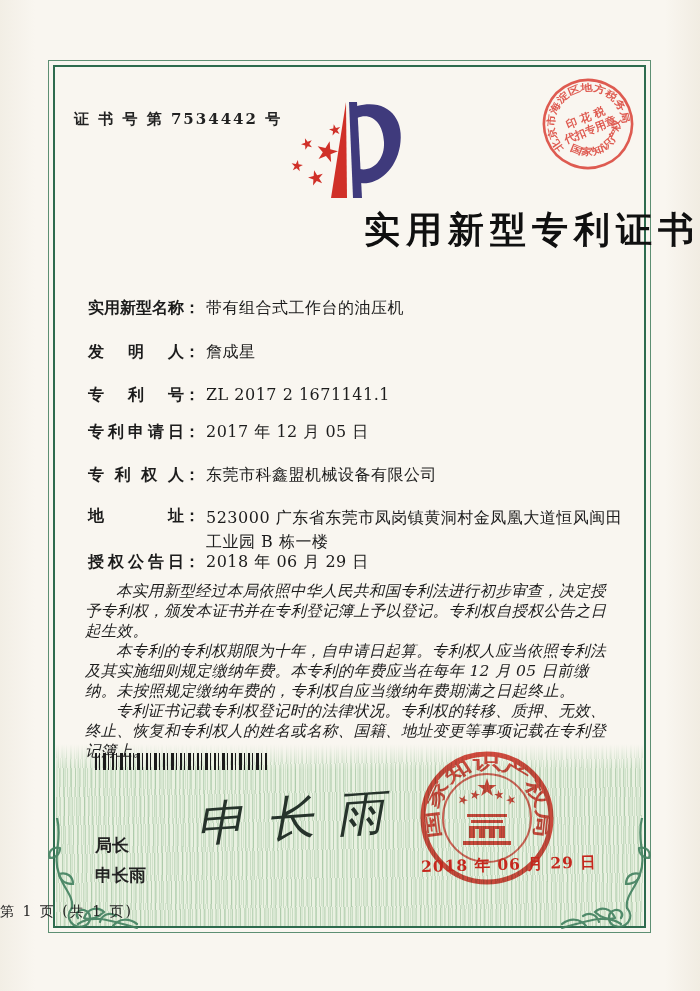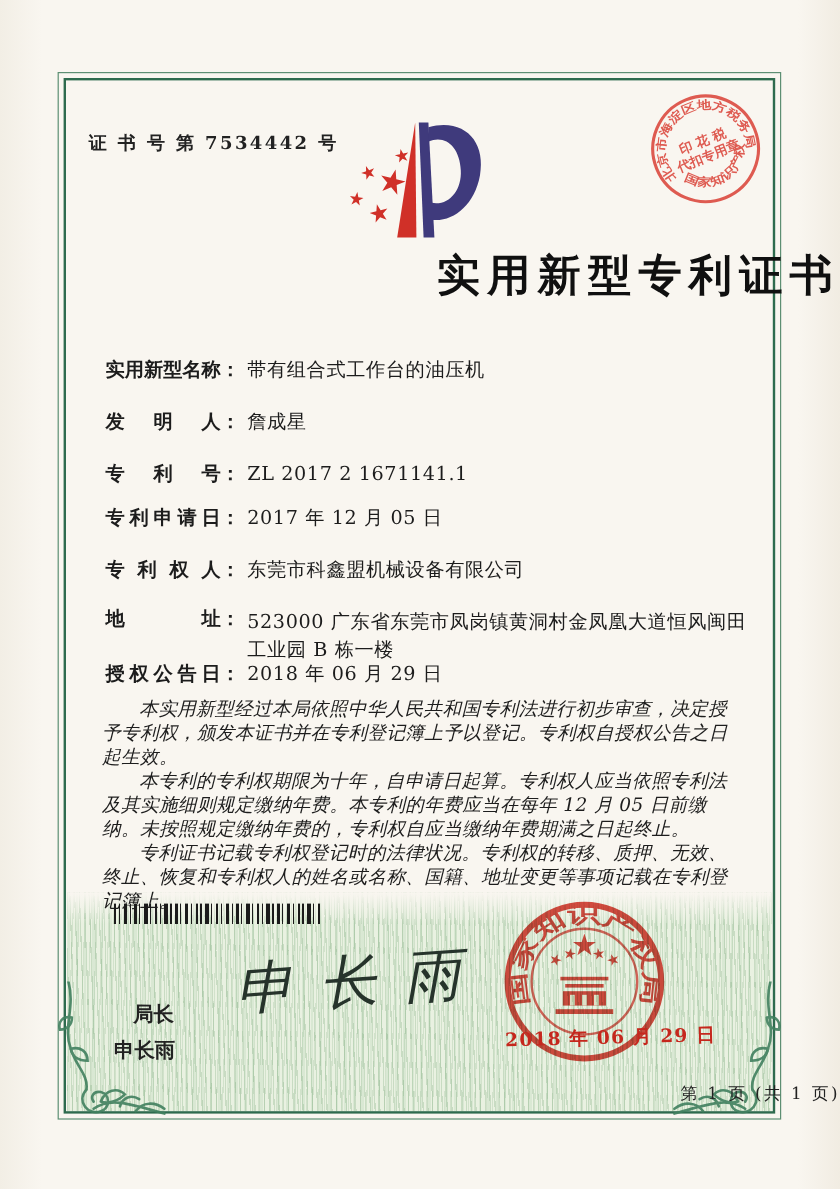--- a/index.html
+++ b/index.html
@@ -49,33 +49,33 @@
   .body-text { position:absolute; left:85px; top:581px; width:534px;
     font-size:15.5px; line-height:20px; font-style:italic; color:#1d1d1d; }
   .body-text p { text-indent:2em; letter-spacing:0.3px; }
   
   .barcode { position:absolute; left:95px; top:753px; width:172px; height:17px;
     background-image:repeating-linear-gradient(90deg,
       #1b1b1b 0 2px, transparent 2px 4px,
       #1b1b1b 4px 5px, transparent 5px 8px,
       #1b1b1b 8px 11px, transparent 11px 13px,
       #1b1b1b 13px 14px, transparent 14px 17px); }
-  .sig-title { position:absolute; left:111px; top:834px; font-size:17px; font-weight:bold;
+  .sig-title { position:absolute; left:95px; top:834px; font-size:17px; font-weight:bold;
     font-family:"DejaVu Sans","Liberation Sans",sans-serif; color:#222; }
   .sig-name  { position:absolute; left:95px; top:864px; font-size:17px; font-weight:bold;
     font-family:"DejaVu Sans","Liberation Sans",sans-serif; color:#222; }
   .autograph { position:absolute; left:196px; top:786px; font-size:48px; font-style:italic;
     letter-spacing:22px; color:#26332b; transform:rotate(-4deg); white-space:nowrap; }
   .office-seal { position:absolute; left:417px; top:748px; width:140px; height:140px;
     opacity:0.88; mix-blend-mode:multiply; }
   .seal-date { position:absolute; left:421px; top:855px; width:150px; font-size:15.5px;
     font-weight:bold; letter-spacing:1px; color:#c5271d; transform:rotate(-1.5deg);
     white-space:nowrap; }
   .tax-stamp { position:absolute; left:540px; top:76px; width:96px; height:96px; opacity:0.8; }
-  .page-footer { position:absolute; left:0; top:903px; width:100%; text-align:right;
+  .page-footer { position:absolute; left:0; top:903px; width:100%; text-align:left;
     font-size:14px; letter-spacing:2px; color:#222; }
 </style>
 </head>
 <body>
 
 <div class="page">
 
   <div class="guilloche"></div>
 
   <div class="frame-outer"></div>

